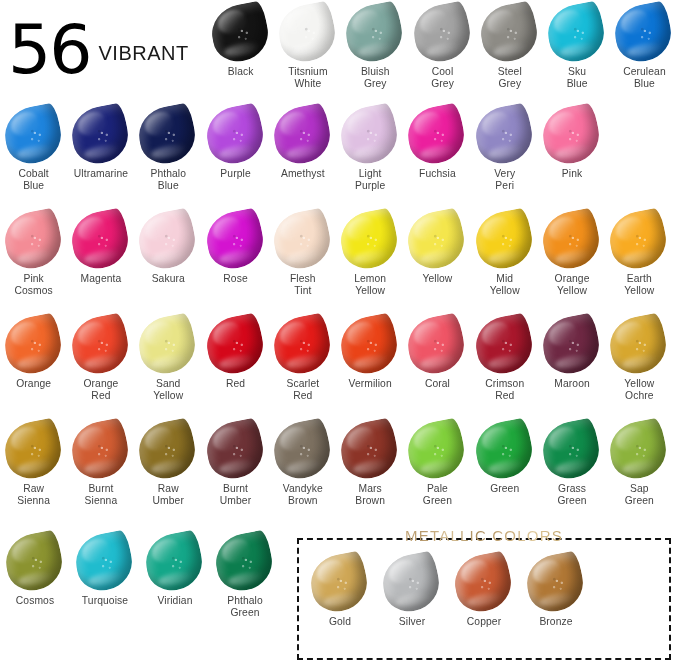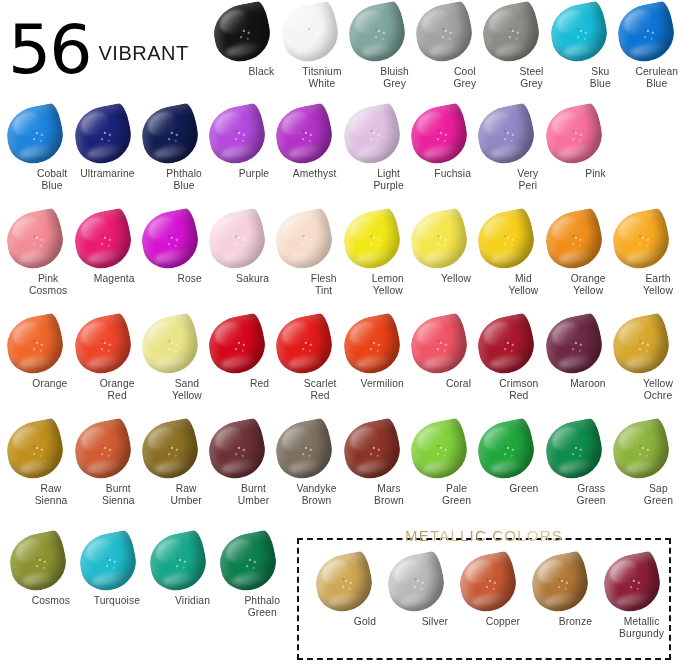--- a/index.html
+++ b/index.html
@@ -62,21 +62,21 @@
   .row.r2 { top: 104px; padding-left: 0px;   }
   .row.r3 { top: 209px; padding-left: 0px;   }
   .row.r4 { top: 314px; padding-left: 0px;   }
   .row.r5 { top: 419px; padding-left: 0px;   }
   .row.r6 { top: 531px; padding-left: 0px;   }
 
   .swatch-cell {
     width: 67.3px;
     display: flex;
     flex-direction: column;
-    align-items: flex-end;
+    align-items: center;
     box-sizing: border-box;
   }
   .row.r6 .swatch-cell { width: 70px; }
 
   
   .blob-wrap {
     position: relative;
     width: 62px;
     height: 62px;
   }
@@ -358,33 +358,33 @@
         <div class="swatch-cell">
           <div class="blob-wrap">
             <div class="blob" style="background: radial-gradient(at 34% 30%, rgb(233, 27, 114) 0%, rgb(233, 27, 114) 42%, rgba(0, 0, 0, 0.22) 100%), rgb(233, 27, 114);">
               <div class="speckles"></div>
             </div>
           </div>
           <div class="label">Magenta</div>
         </div>
         <div class="swatch-cell">
           <div class="blob-wrap">
+            <div class="blob pale" style="background: radial-gradient(at 34% 30%, rgb(246, 208, 218) 0%, rgb(246, 208, 218) 42%, rgba(0, 0, 0, 0.22) 100%), rgb(246, 208, 218);">
+              <div class="speckles"></div>
+            </div>
+          </div>
+          <div class="label">Sakura</div>
+        </div>
+        <div class="swatch-cell">
+          <div class="blob-wrap">
             <div class="blob" style="background: radial-gradient(at 34% 30%, rgb(212, 19, 208) 0%, rgb(212, 19, 208) 42%, rgba(0, 0, 0, 0.22) 100%), rgb(212, 19, 208);">
               <div class="speckles"></div>
             </div>
           </div>
           <div class="label">Rose</div>
-        </div>
-        <div class="swatch-cell">
-          <div class="blob-wrap">
-            <div class="blob pale" style="background: radial-gradient(at 34% 30%, rgb(246, 208, 218) 0%, rgb(246, 208, 218) 42%, rgba(0, 0, 0, 0.22) 100%), rgb(246, 208, 218);">
-              <div class="speckles"></div>
-            </div>
-          </div>
-          <div class="label">Sakura</div>
         </div>
         <div class="swatch-cell">
           <div class="blob-wrap">
             <div class="blob pale" style="background: radial-gradient(at 34% 30%, rgb(247, 221, 201) 0%, rgb(247, 221, 201) 42%, rgba(0, 0, 0, 0.22) 100%), rgb(247, 221, 201);">
               <div class="speckles"></div>
             </div>
           </div>
           <div class="label">Flesh
 Tint</div>
         </div>
@@ -677,24 +677,15 @@
         <div class="label">Copper</div>
       </div>
       <div class="swatch-cell">
         <div class="blob-wrap">
           <div class="blob metallic" style="background: radial-gradient(at 34% 30%, rgb(176, 119, 53) 0%, rgb(176, 119, 53) 42%, rgba(0, 0, 0, 0.22) 100%), rgb(176, 119, 53);">
             <div class="speckles"></div>
           </div>
         </div>
         <div class="label">Bronze</div>
       </div>
-      <div class="swatch-cell">
-        <div class="blob-wrap">
-          <div class="blob metallic" style="background: radial-gradient(at 34% 30%, rgb(140, 31, 57) 0%, rgb(140, 31, 57) 42%, rgba(0, 0, 0, 0.22) 100%), rgb(140, 31, 57);">
-            <div class="speckles"></div>
-          </div>
-        </div>
-        <div class="label">Metallic
-Burgundy</div>
-      </div>
     </div>
 
 </div>
 
 </body></html>

